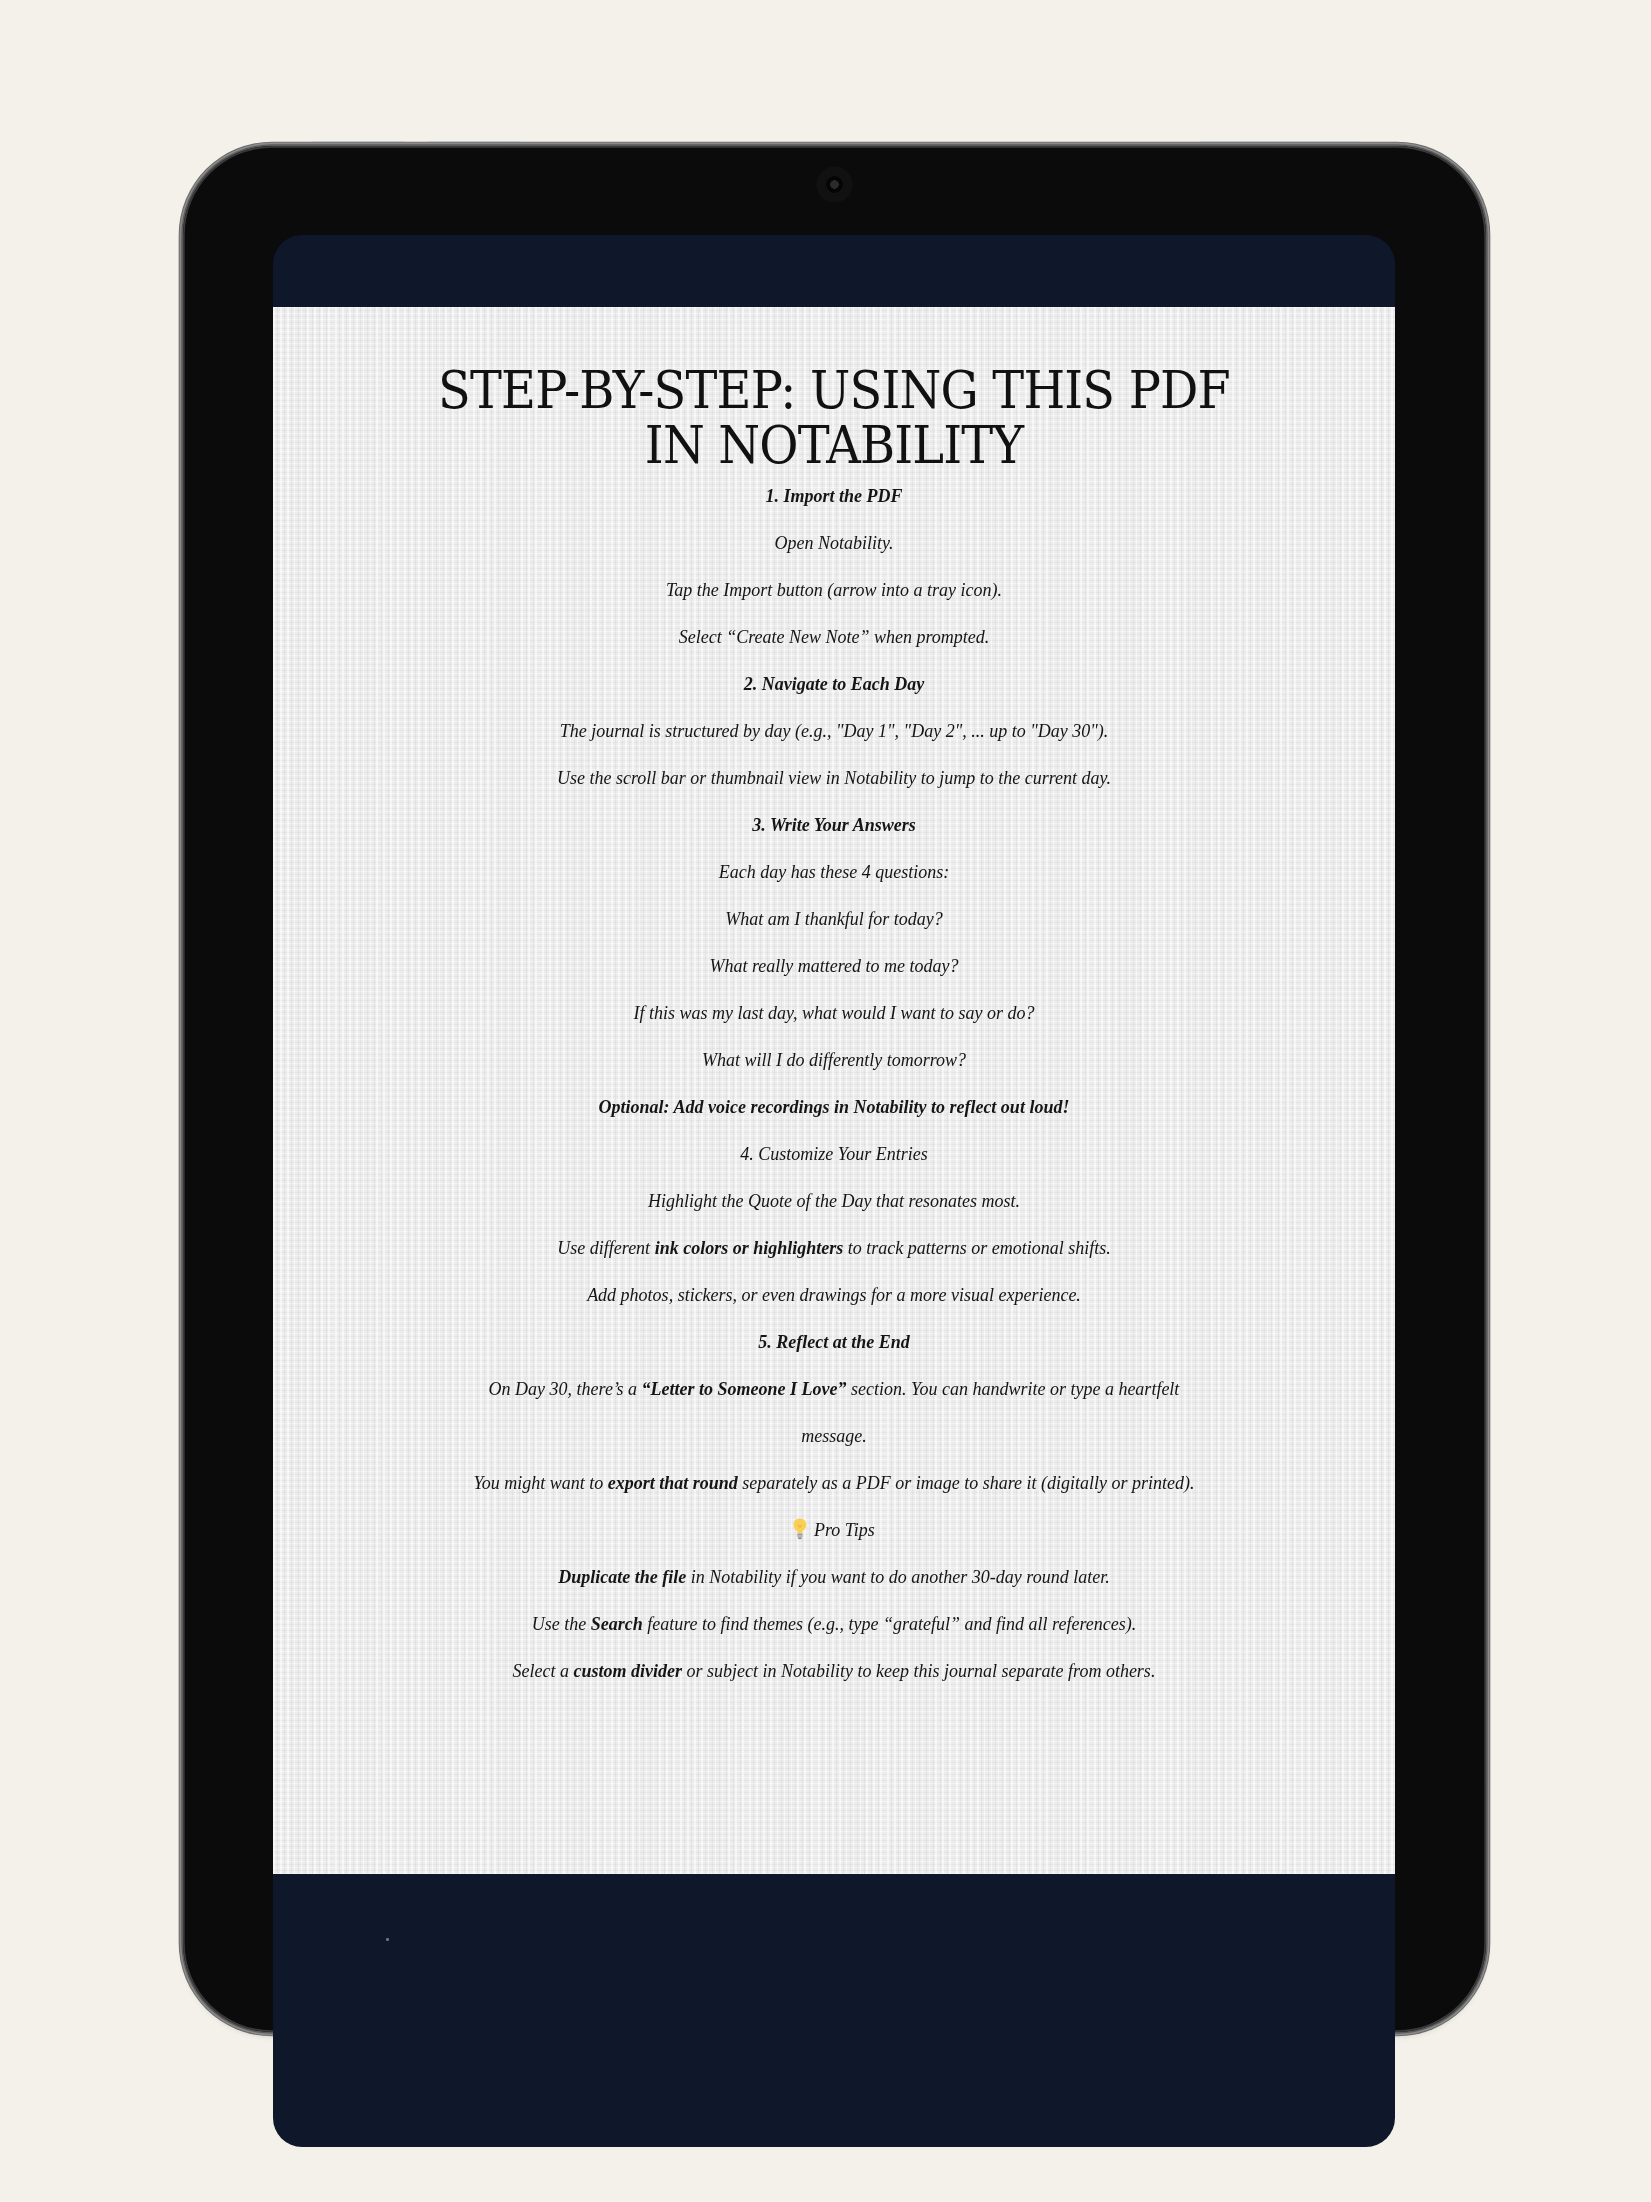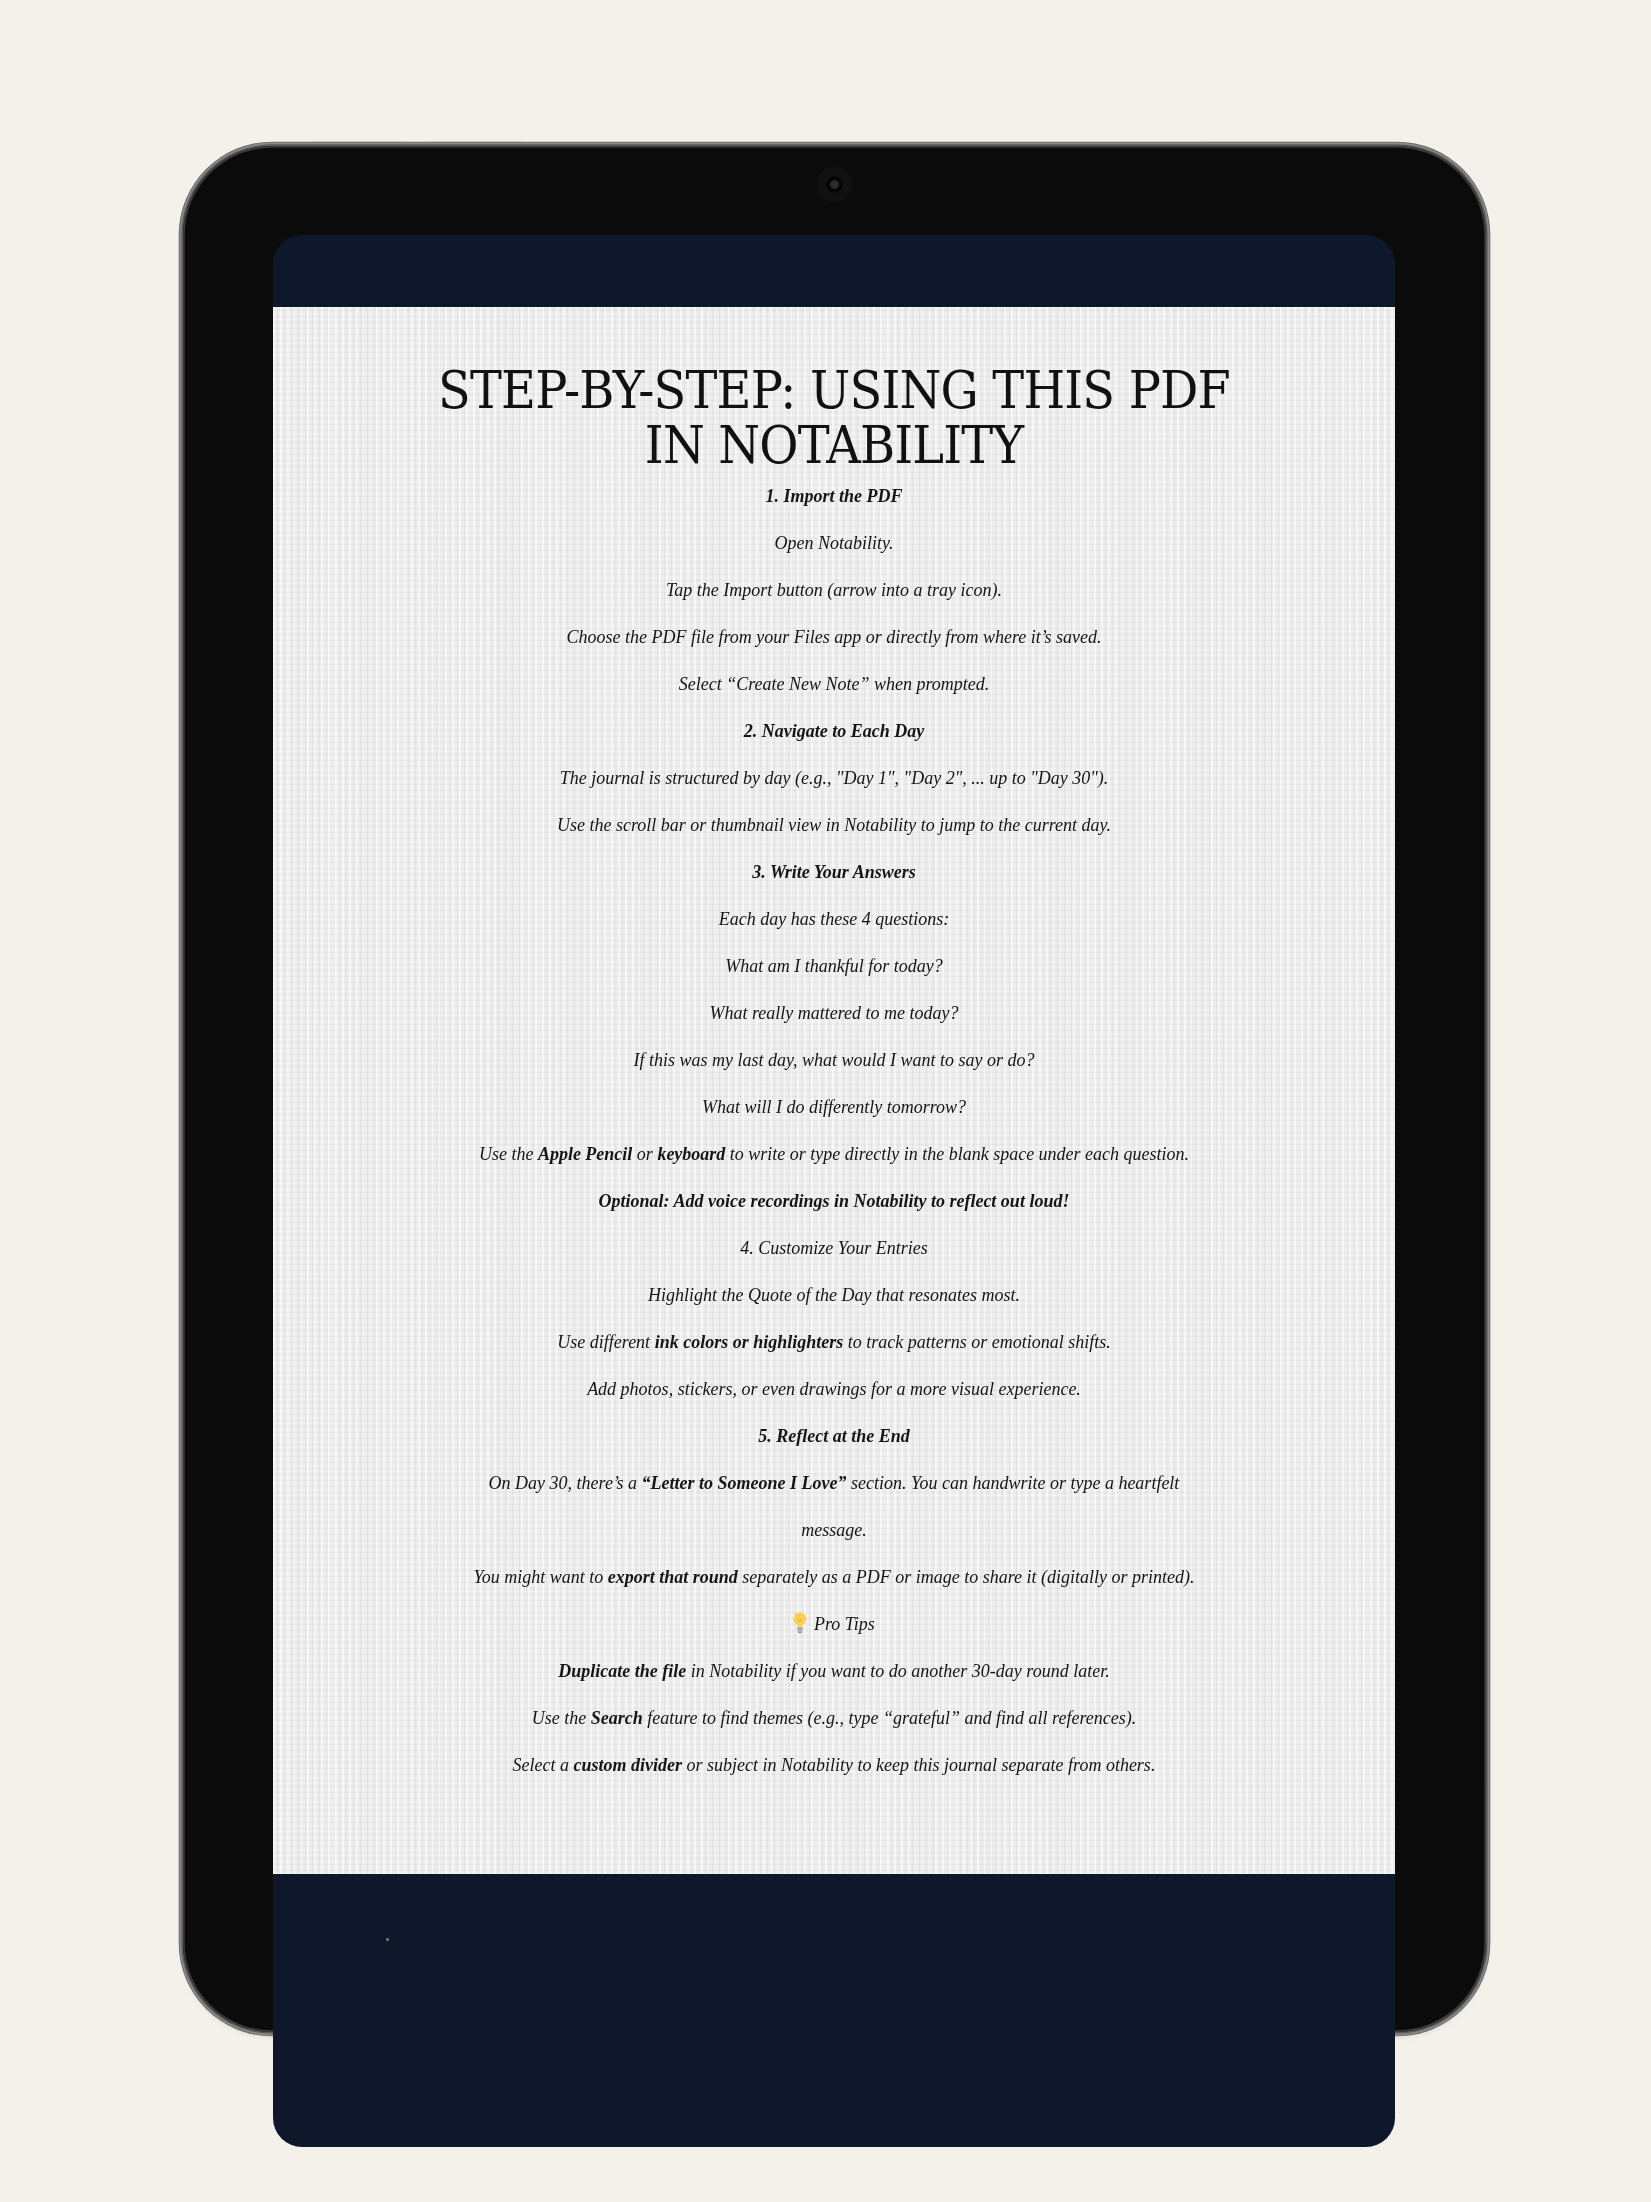--- a/index.html
+++ b/index.html
@@ -157,34 +157,32 @@
       <h1 class="title">
         <span class="line">STEP-BY-STEP: USING THIS PDF</span>
         <span class="line">IN NOTABILITY</span>
       </h1>
 
       <div class="content">
 
         <span class="ln hd">1. Import the PDF</span>
         <span class="ln">Open Notability.</span>
         <span class="ln">Tap the Import button (arrow into a tray icon).</span>
-        <span class="ln">Choose the PDF file from your Files app or directly from where it’s saved.</span>
         <span class="ln">Select “Create New Note” when prompted.</span>
 
         <span class="ln hd">2. Navigate to Each Day</span>
         <span class="ln">The journal is structured by day (e.g., "Day 1", "Day 2", ... up to "Day 30").</span>
         <span class="ln">Use the scroll bar or thumbnail view in Notability to jump to the current day.</span>
 
         <span class="ln hd">3. Write Your Answers</span>
         <span class="ln">Each day has these 4 questions:</span>
         <span class="ln">What am I thankful for today?</span>
         <span class="ln">What really mattered to me today?</span>
         <span class="ln">If this was my last day, what would I want to say or do?</span>
         <span class="ln">What will I do differently tomorrow?</span>
-        <span class="ln"><span>Use the </span><b>Apple Pencil</b><span> or </span><b>keyboard</b><span> to write or type directly in the blank space under each question.</span></span>
         <span class="ln hd">Optional: Add voice recordings in Notability to reflect out loud!</span>
 
         <span class="ln">4. Customize Your Entries</span>
         <span class="ln">Highlight the Quote of the Day that resonates most.</span>
         <span class="ln"><span>Use different </span><b>ink colors or highlighters</b><span> to track patterns or emotional shifts.</span></span>
         <span class="ln">Add photos, stickers, or even drawings for a more visual experience.</span>
 
         <span class="ln hd">5. Reflect at the End</span>
         <span class="ln"><span>On Day 30, there’s a </span><b>“Letter to Someone I Love”</b><span> section. You can handwrite or type a heartfelt</span></span>
         <span class="ln">message.</span>

